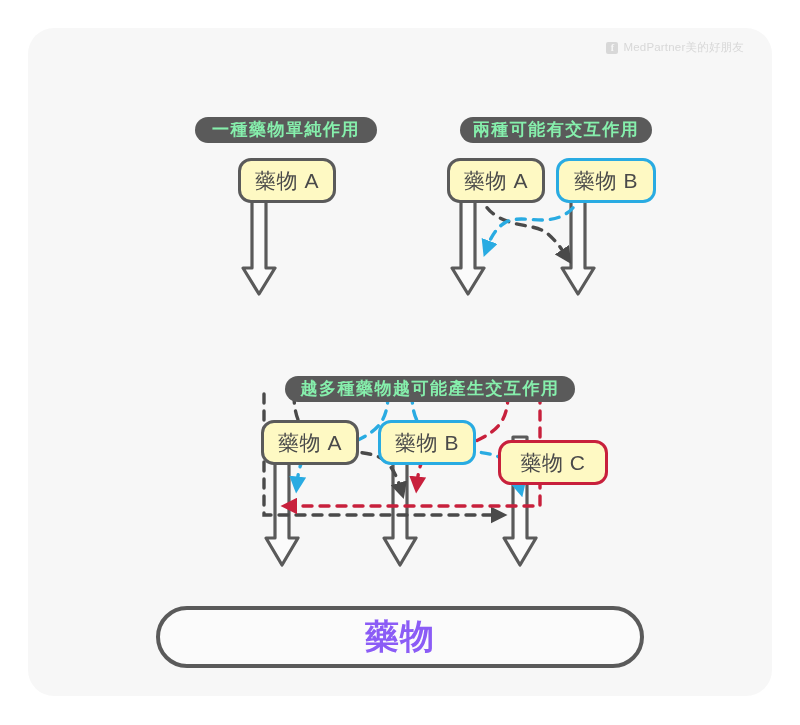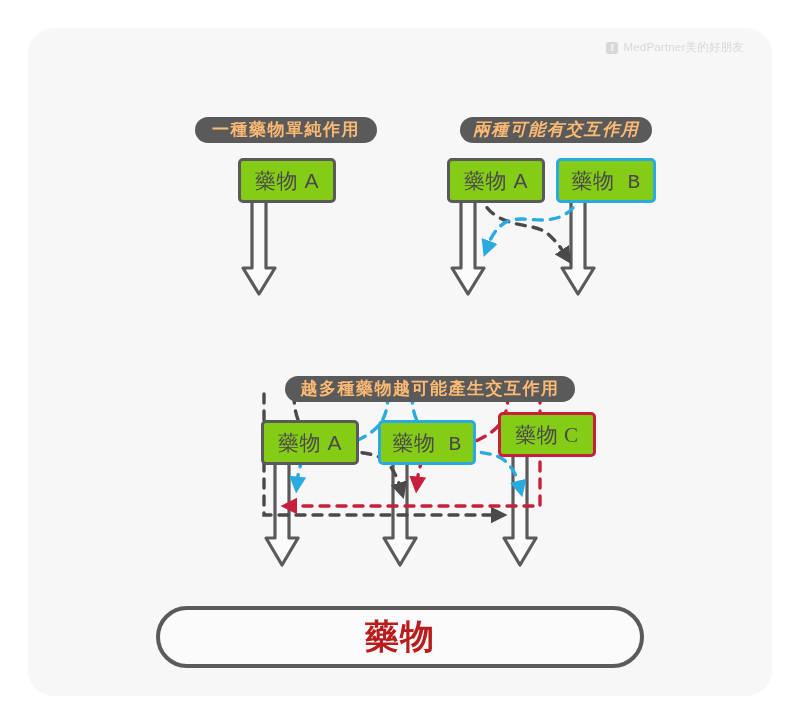--- a/index.html
+++ b/index.html
@@ -42,59 +42,59 @@
     color: #f7f7f7;
     font-size: 10px;
     font-weight: bold;
     line-height: 12px;
     text-align: center;
     font-family: "Liberation Serif", serif;
   }
   .pill {
     position: absolute;
     background: #5a5a5a;
-    color: #fdba74;
+    color: #86efac;
     border-radius: 14px;
     font-size: 17px;
     font-weight: bold;
     letter-spacing: 1.5px;
     height: 26px;
     line-height: 26px;
     text-align: center;
     white-space: nowrap;
   }
   #pill-1 { left: 167px; top: 89px; width: 182px; }
-  #pill-2 { left: 432px; top: 89px; width: 192px; font-style: italic; }
+  #pill-2 { left: 432px; top: 89px; width: 192px; }
   #pill-3 { left: 257px; top: 348px; width: 290px; }
 
   .drugbox {
     position: absolute;
-    background: #84cc16;
+    background: #fef9c3;
     border: 3.5px solid #5a5a5a;
-    border-radius: 5px;
+    border-radius: 13px;
     font-size: 21px;
     color: #4a4a4a;
     text-align: center;
     white-space: nowrap;
     box-sizing: border-box;
     letter-spacing: 0.5px;
     display: flex;
     align-items: center;
     justify-content: center;
     z-index: 5;
   }
-  .drugbox.blue  { border-color: #29abe2; font-family: Liberation Mono, monospace; }
+  .drugbox.blue  { border-color: #29abe2; }
   .drugbox.red   { border-color: #c8203c; }
 
   #box-a1 { left: 210px; top: 130px; width: 98px;  height: 45px; }
   #box-a2 { left: 419px; top: 130px; width: 98px;  height: 45px; }
   #box-b2 { left: 528px; top: 130px; width: 100px; height: 45px; }
   #box-a3 { left: 233px; top: 392px; width: 98px;  height: 45px; }
   #box-b3 { left: 350px; top: 392px; width: 98px;  height: 45px; }
-  #box-c3 { left: 470px; top: 384px; width: 98px;  height: 45px; font-family: Liberation Serif, serif; }
+  #box-c3 { left: 470px; top: 412px; width: 110px;  height: 45px; }
 
   svg.layer {
     position: absolute;
     left: 0;
     top: 0;
     width: 744px;
     height: 668px;
     overflow: visible;
     pointer-events: none;
   }
@@ -112,21 +112,21 @@
     display: flex;
     align-items: center;
     justify-content: center;
     white-space: nowrap;
   }
   .banner-text {
     font-size: 34px;
     font-weight: bold;
     letter-spacing: 1px;
   }
-  .t-blue { color: #b91c1c; font-family: Liberation Serif, serif; }
+  .t-blue { color: #8b5cf6; font-family: Liberation Serif, serif; }
   .t-gray { color: #5a5a5a; }
   .t-red  { color: #d22b3f; }
 </style>
 </head>
 <body>
 
 <div id="card">
 
   <div class="watermark">
     <span class="fb-icon">f</span>

